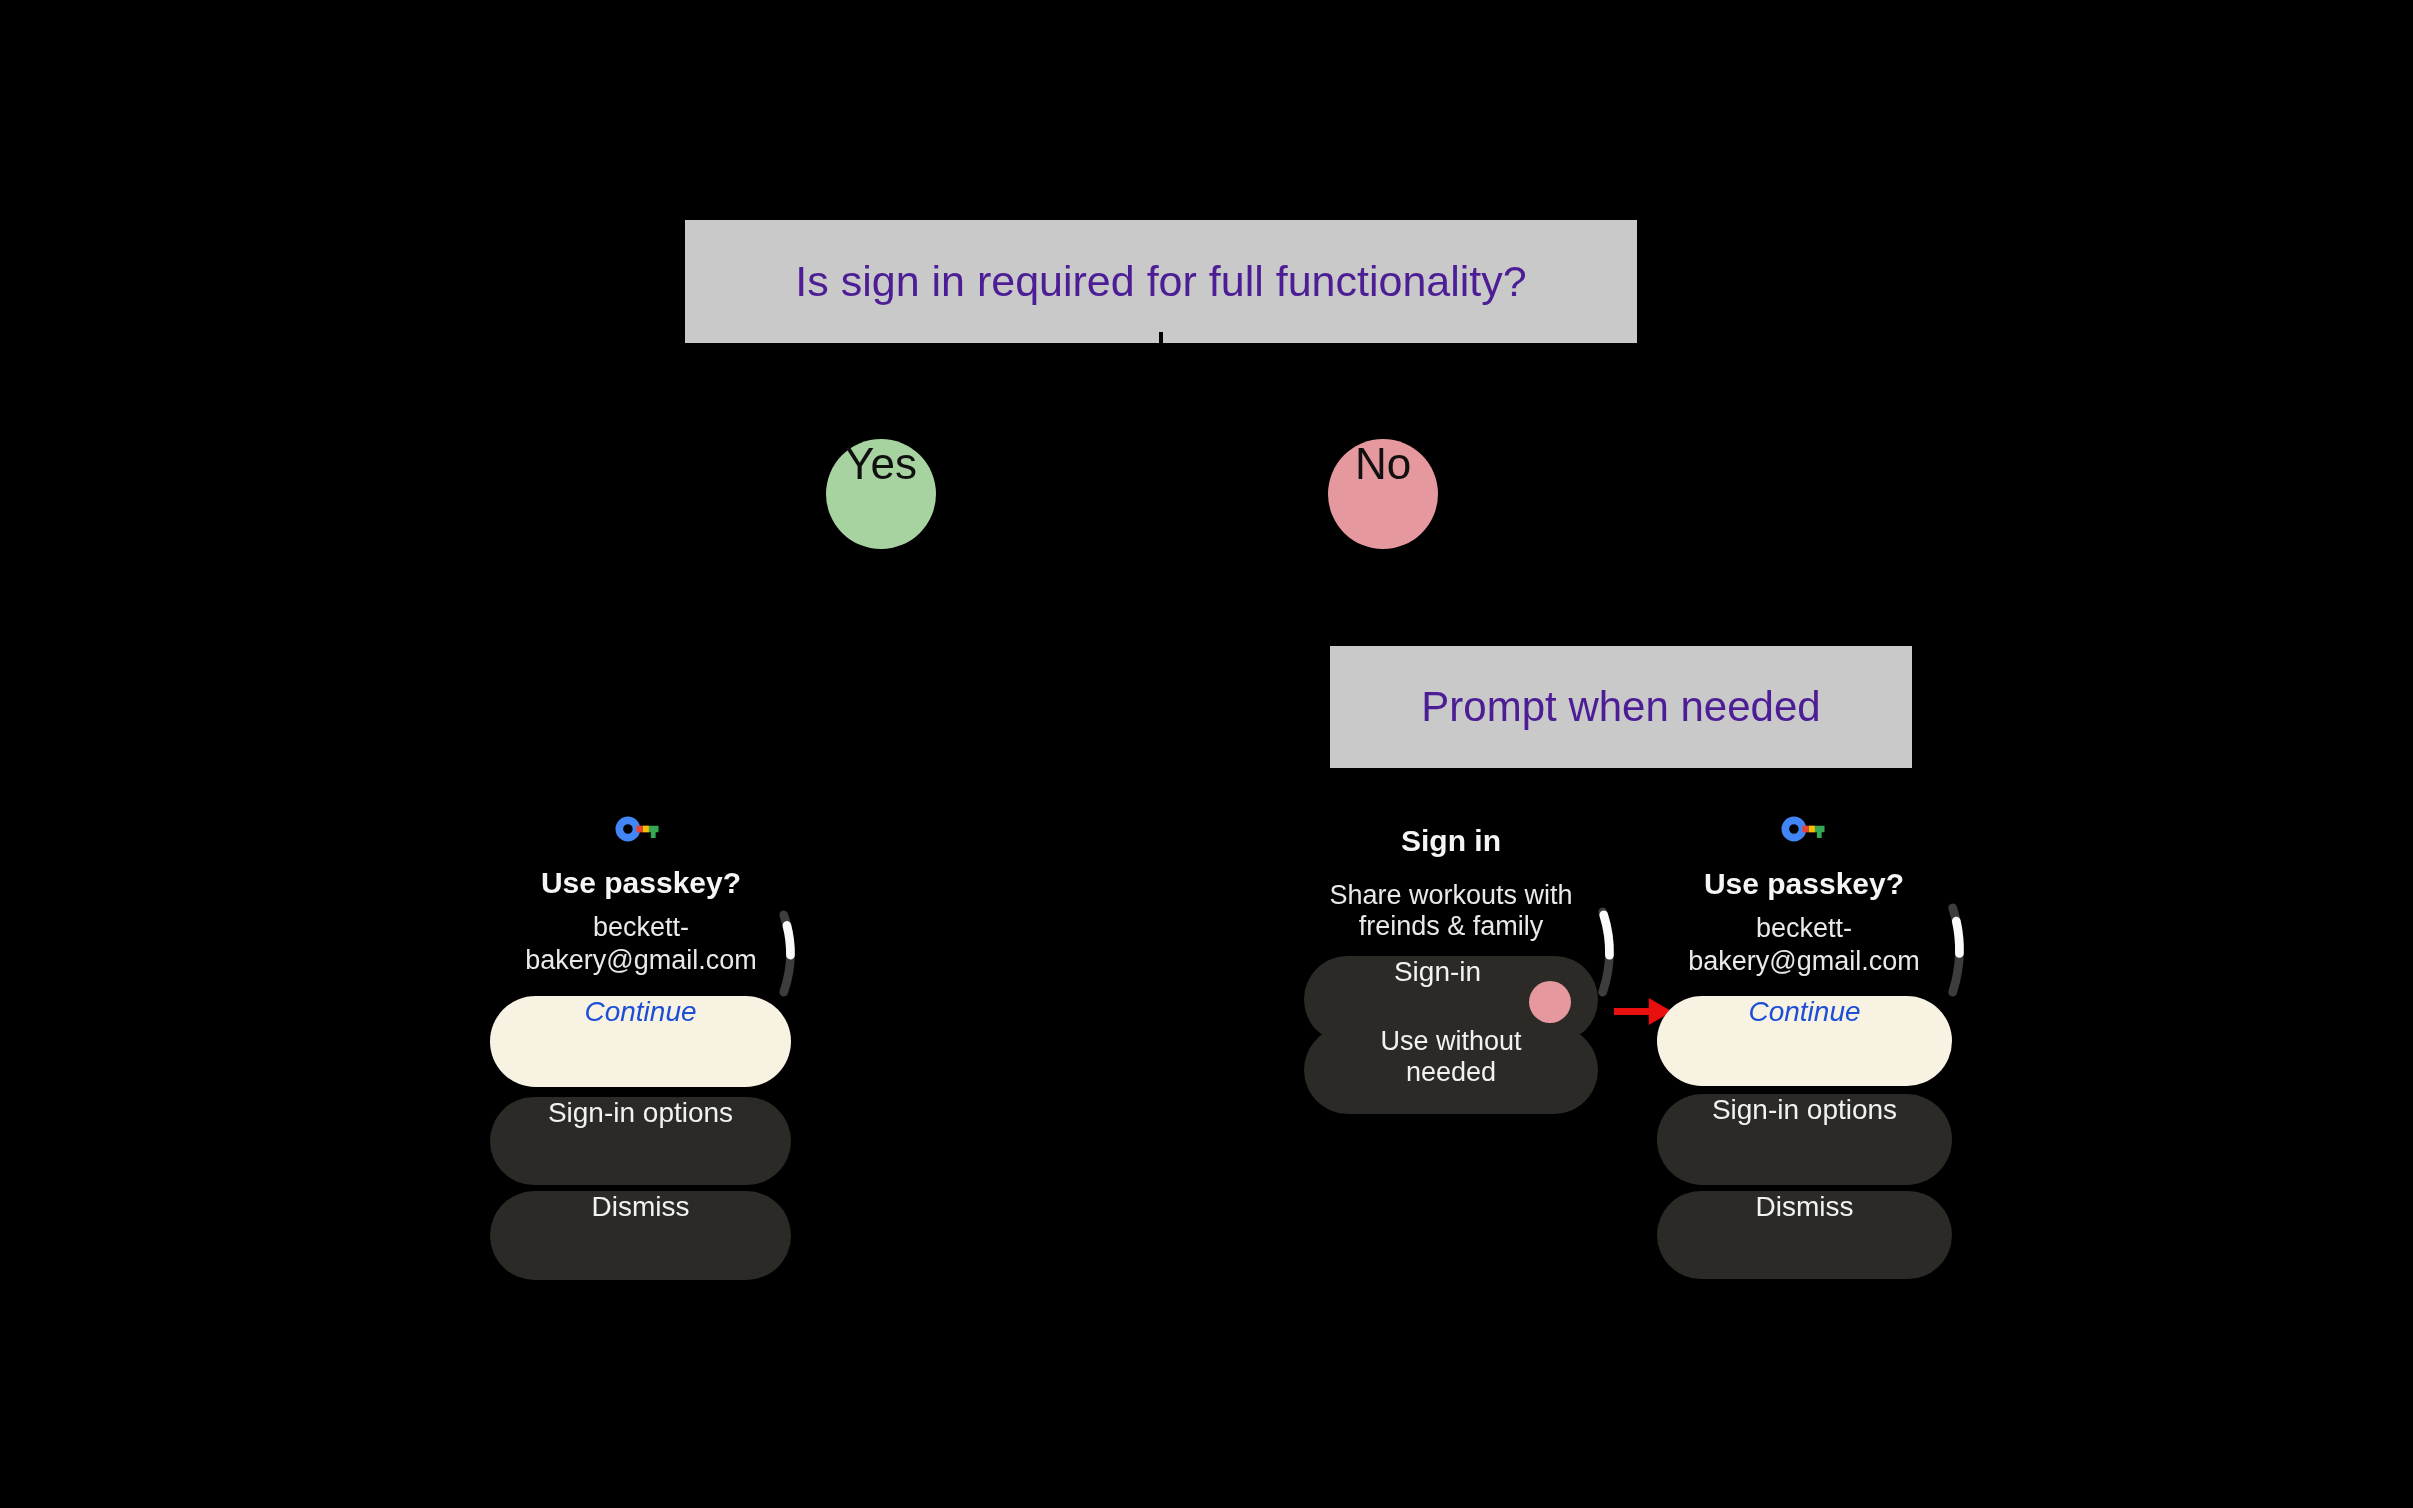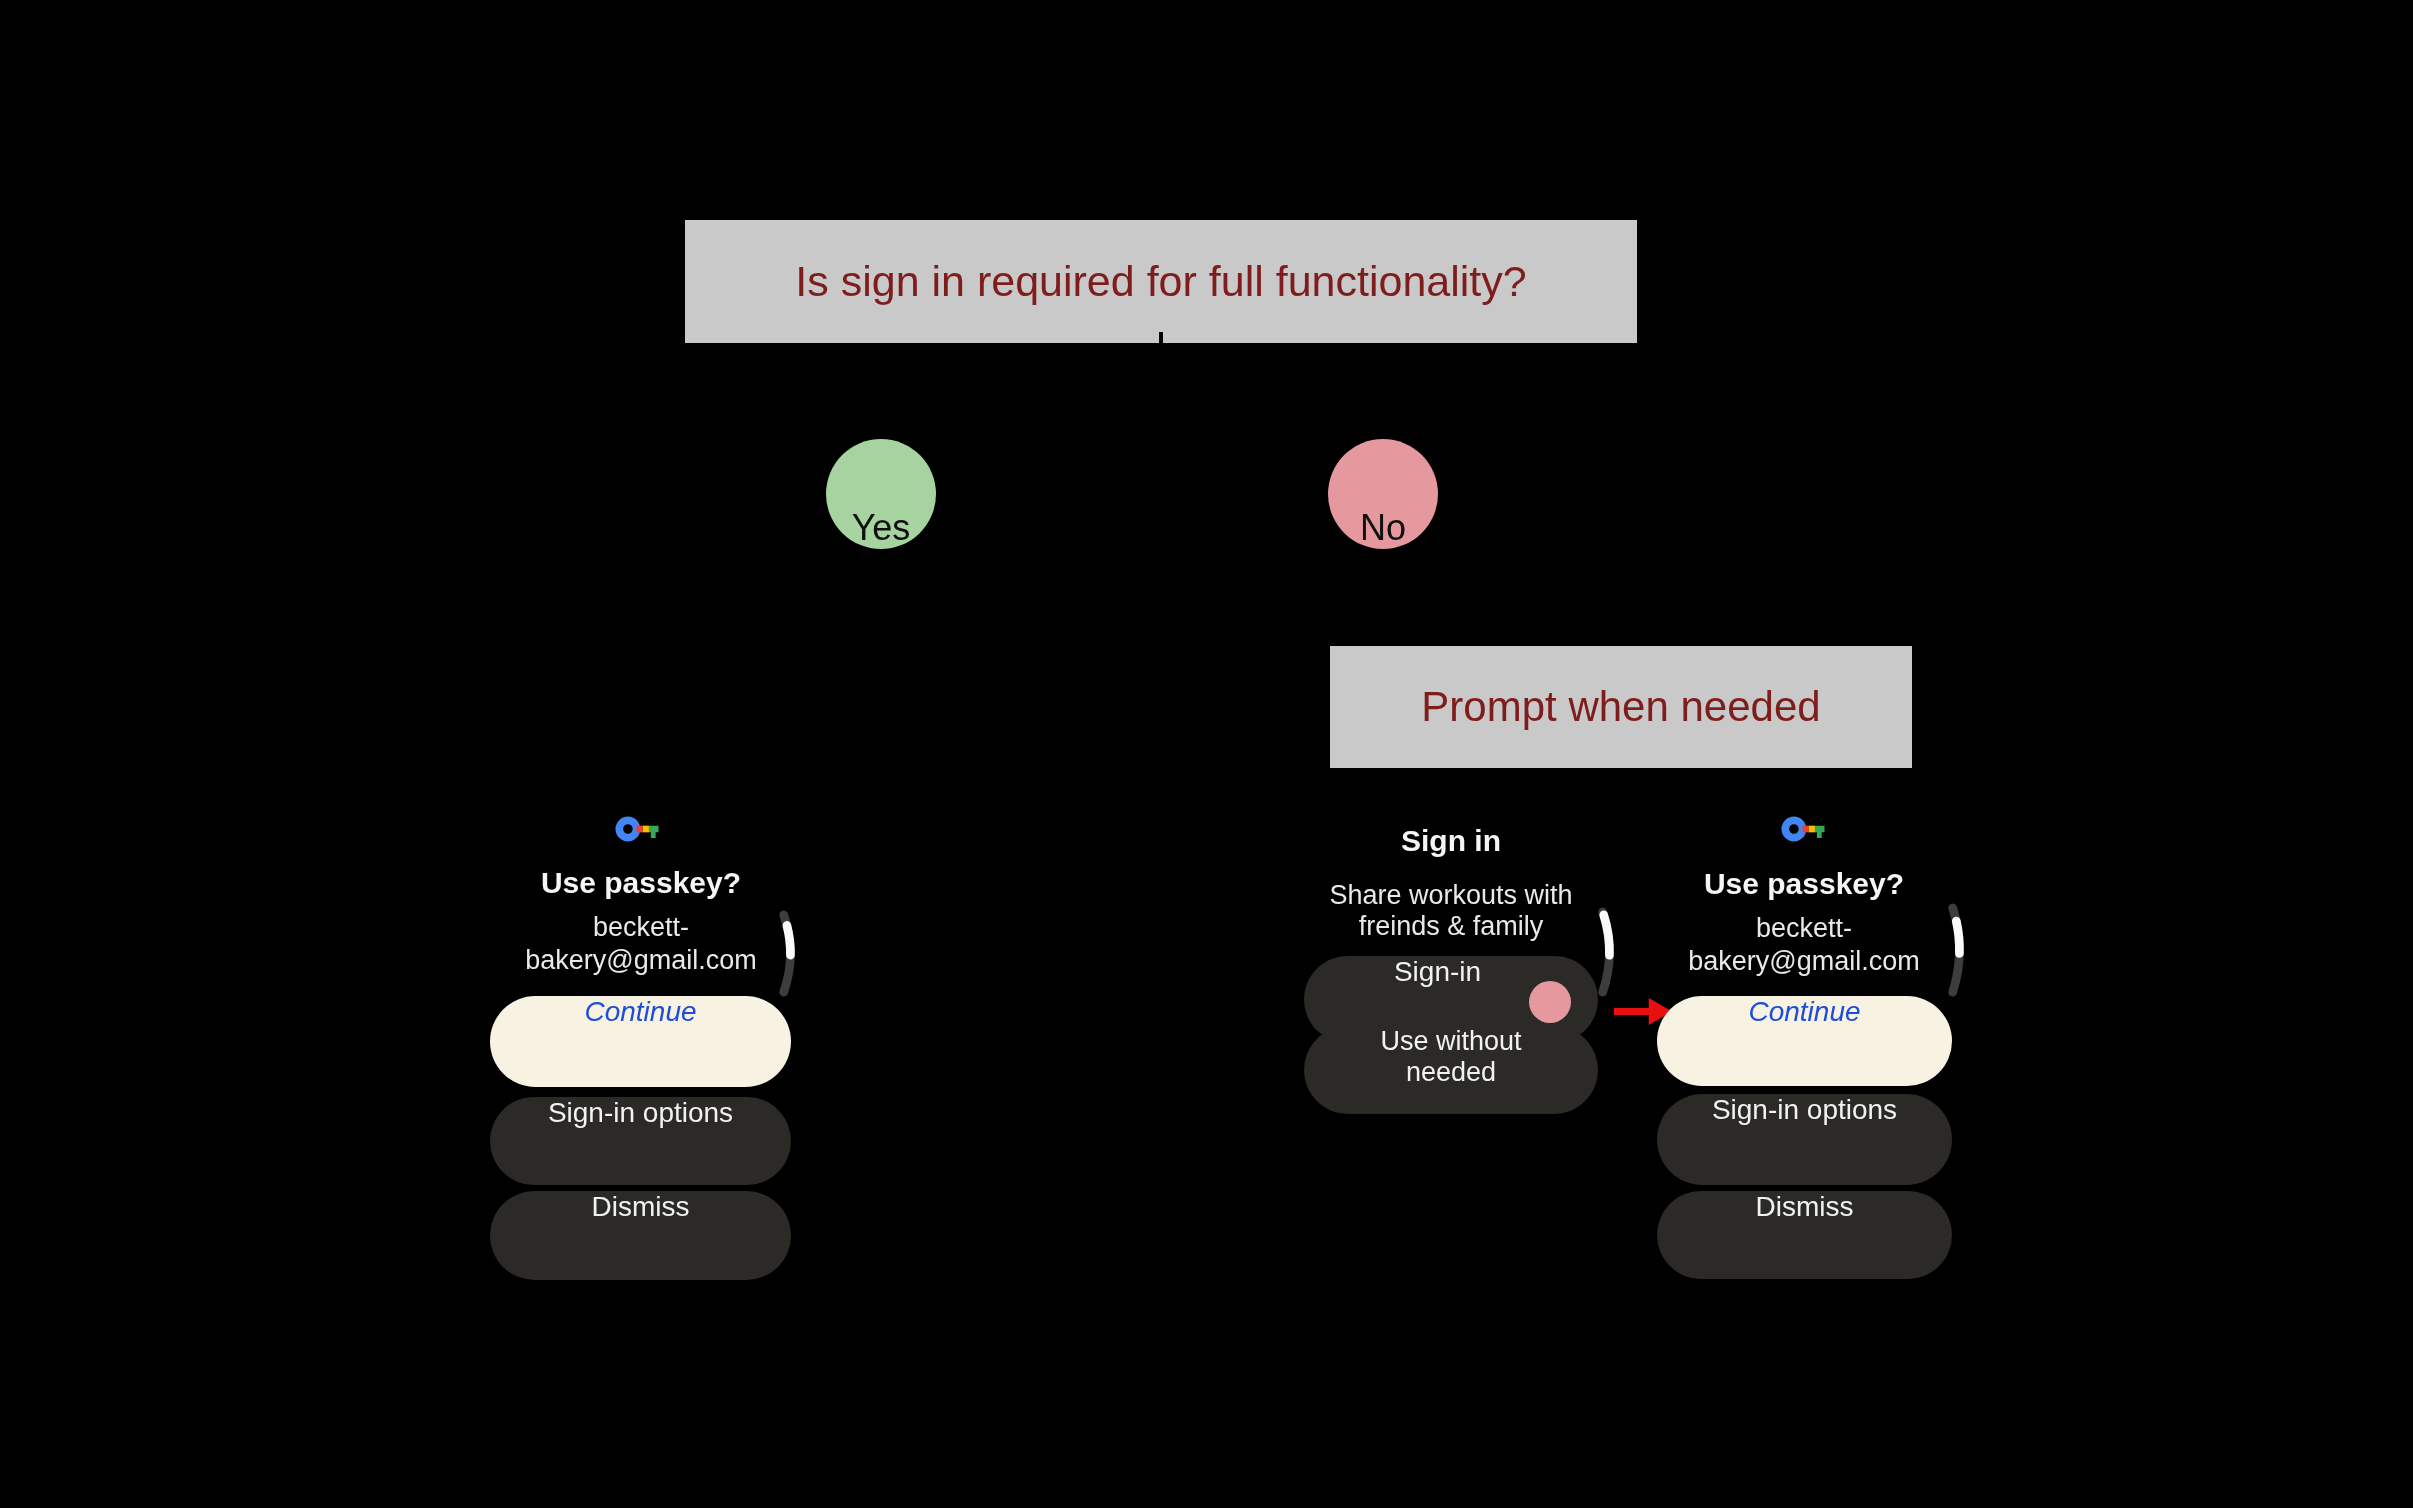--- a/index.html
+++ b/index.html
@@ -2,32 +2,32 @@
 <html><head>
 <meta charset="utf-8">
 <style>
   html,body{margin:0;padding:0;background:#000;}
   #canvas{
     position:relative;width:2414px;height:1508px;background:#000;overflow:hidden;
     font-family:"Liberation Sans", sans-serif;
   }
   
   .fbox{
-    position:absolute;background:#c9c9c9;color:#7f1d1d;
+    position:absolute;background:#c9c9c9;color:#4c1d95;
     display:flex;align-items:center;justify-content:center;text-align:center;
   }
   .q-box{font-size:43px;}
   .branch-box{font-size:42px;}
   
   .stub{position:absolute;width:3.9px;height:17.4px;background:#000;}
   
   .circle{
     position:absolute;width:110px;height:110px;border-radius:50%;
-    display:flex;align-items:flex-end;justify-content:center;
-    font-size:36px;color:#101010;
+    display:flex;align-items:flex-start;justify-content:center;
+    font-size:44px;color:#101010;
   }
   .circle.yes{background:#a7d3a0;}
   .circle.no{background:#e5989e;}
   
   .watch-title{
     position:absolute;transform:translateX(-50%);
     font-size:30px;font-weight:700;color:#f5f5f5;text-align:right;white-space:nowrap;
   }
   .watch-sub{
     position:absolute;transform:translateX(-50%);

